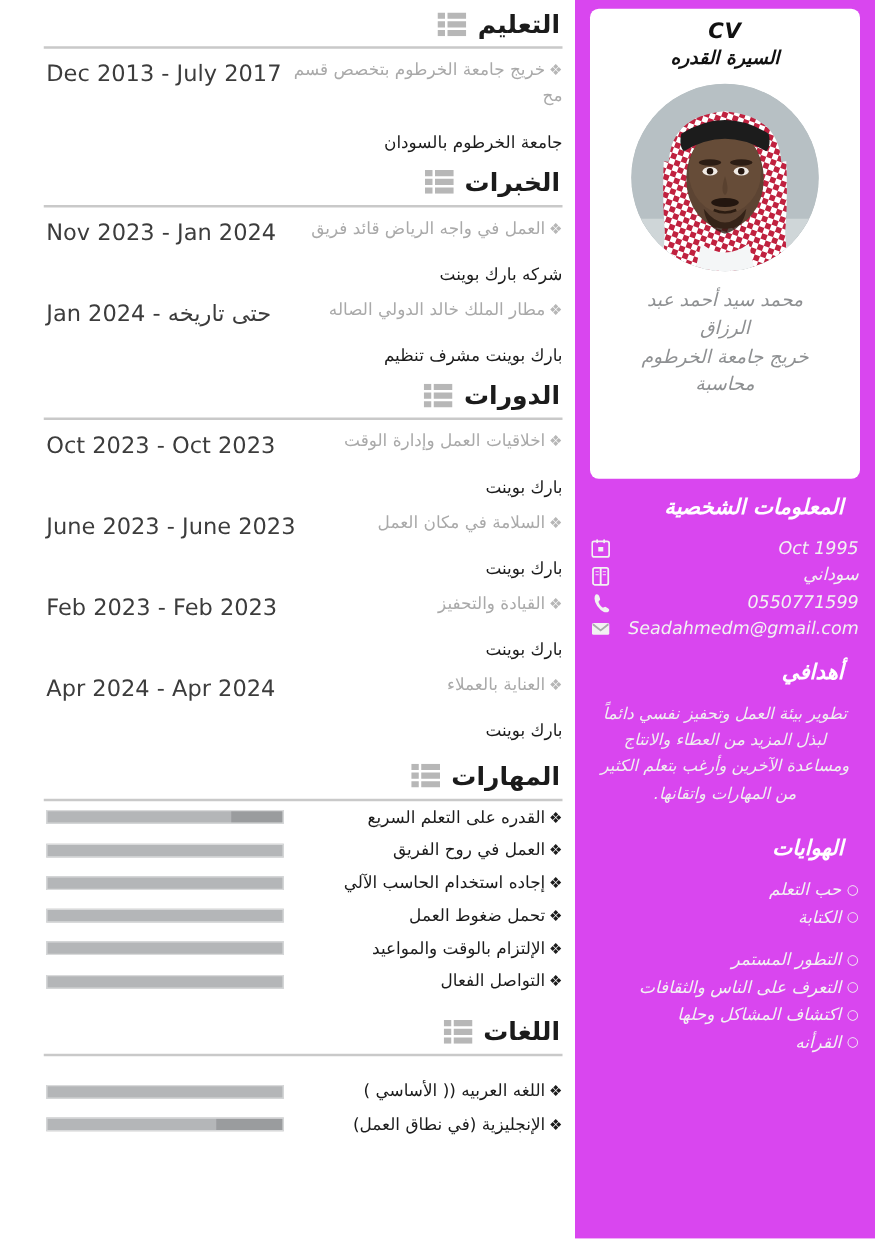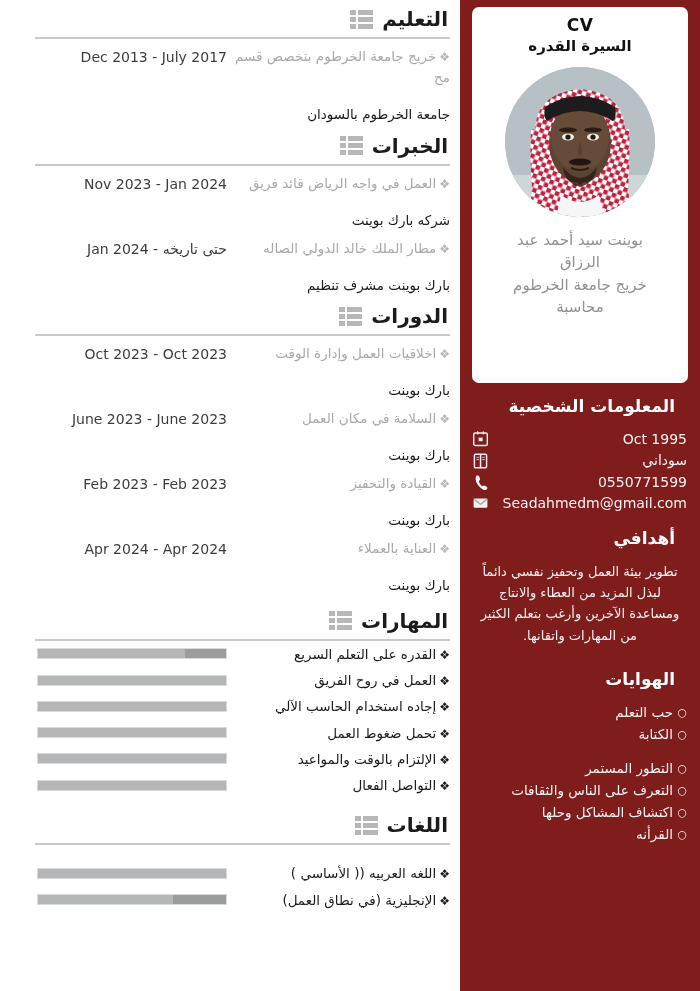--- a/index.html
+++ b/index.html
@@ -66,23 +66,23 @@
   
   .entry {
     display: flex;
     flex-direction: row;
     align-items: flex-start;
     padding: 7px 10px 0 37px;
   }
   .entry-date {
     flex: 0 0 auto;
     width: 190px;
-    font-size: 14px;
+    font-size: 18px;
     color: #3c3c3c;
-    text-align: right;
+    text-align: left;
     line-height: 1.45;
     white-space: nowrap;
     padding-top: 1px;
   }
   .entry-body {
     flex: 1 1 auto;
     direction: rtl;
     text-align: right;
     line-height: 1.55;
   }
@@ -138,22 +138,23 @@
   }
   .skill-label .bullet-dia { color: #1b1b1b; }
 
   
   .side-col {
     position: absolute;
     left: 460px;
     top: 0;
     width: 240px;
     height: 991px;
-    background: #7f1d1d;
+    background: #d946ef;
     box-sizing: border-box;
+    font-style: italic;
   }
   .photo-card {
     position: absolute;
     left: 12px;
     top: 7px;
     width: 216px;
     height: 376px;
     background: #ffffff;
     border-radius: 7px;
     box-sizing: border-box;
@@ -529,21 +530,21 @@
 
             <path d="M26 62 Q24 110 30 140 L52 146 Q40 104 42 64 Z" fill="url(#kef)"></path>
             <path d="M124 62 Q126 110 120 142 L96 150 Q112 104 108 64 Z" fill="url(#kef)"></path>
 
             <path d="M56 128 Q75 142 94 128 L99 150 L51 150 Z" fill="#f4f6f7"></path>
           </g>
         </svg>
       </div>
 
       <div class="name-block">
-        <div>بوينت سيد أحمد عبد</div>
+        <div>محمد سيد أحمد عبد</div>
         <div class="name-line2">الرزاق</div>
         <div class="name-sub">خريج جامعة الخرطوم</div>
         <div class="name-sub">محاسبة</div>
       </div>
     </div>
 
     <div class="side-sec" style="margin-top:395px;">
       <h3>المعلومات الشخصية</h3>
       <div class="info-list">
 

